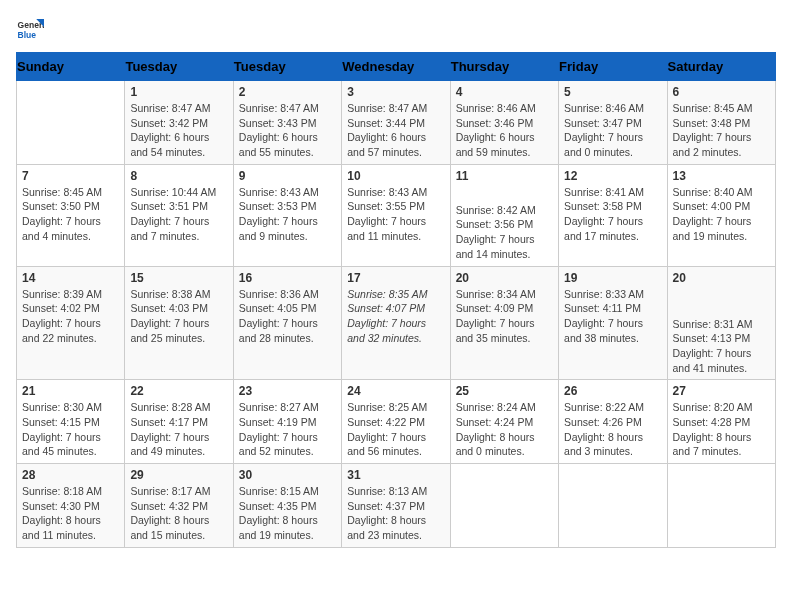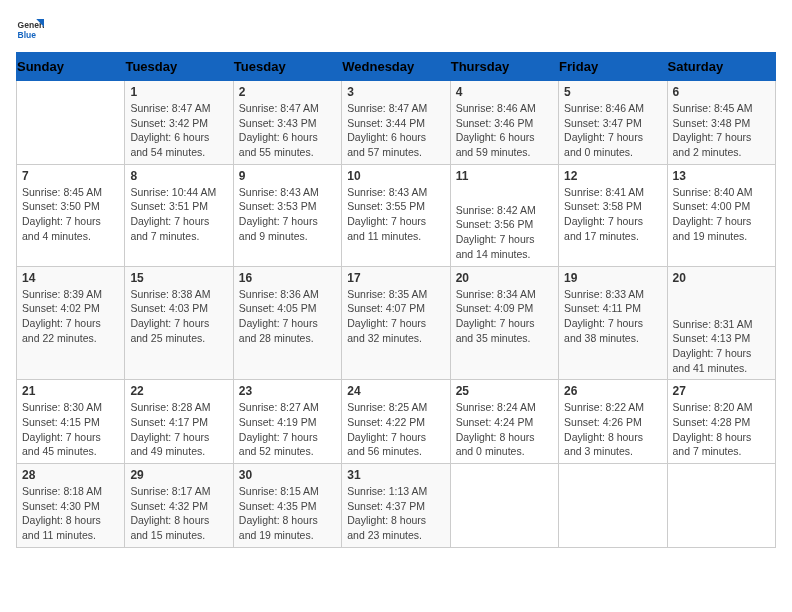--- a/index.html
+++ b/index.html
@@ -235,21 +235,21 @@
         </td>
         <td>
           <div class="day-num">16</div>
           <div class="day-detail" style="white-space: pre-line;">Sunrise: 8:36 AM
 Sunset: 4:05 PM
 Daylight: 7 hours
 and 28 minutes.</div>
         </td>
         <td>
           <div class="day-num">17</div>
-          <div class="day-detail" style="white-space: pre-line;">Sunrise: 8:35 AM
+          <div class="day-detail" style="white-space: pre-line; font-style: italic;">Sunrise: 8:35 AM
 Sunset: 4:07 PM
 Daylight: 7 hours
 and 32 minutes.</div>
         </td>
         <td>
           <div class="day-num">20</div>
           <div class="day-detail" style="white-space: pre-line;">Sunrise: 8:34 AM
 Sunset: 4:09 PM
 Daylight: 7 hours
 and 35 minutes.</div>
@@ -337,21 +337,21 @@
         </td>
         <td>
           <div class="day-num">30</div>
           <div class="day-detail" style="white-space: pre-line;">Sunrise: 8:15 AM
 Sunset: 4:35 PM
 Daylight: 8 hours
 and 19 minutes.</div>
         </td>
         <td>
           <div class="day-num">31</div>
-          <div class="day-detail" style="white-space: pre-line;">Sunrise: 1:13 AM
+          <div class="day-detail" style="white-space: pre-line;">Sunrise: 8:13 AM
 Sunset: 4:37 PM
 Daylight: 8 hours
 and 23 minutes.</div>
         </td>
         <td class="empty-cell"></td>
         <td class="empty-cell"></td>
         <td class="empty-cell"></td>
       </tr>
     </tbody>
 </table>

